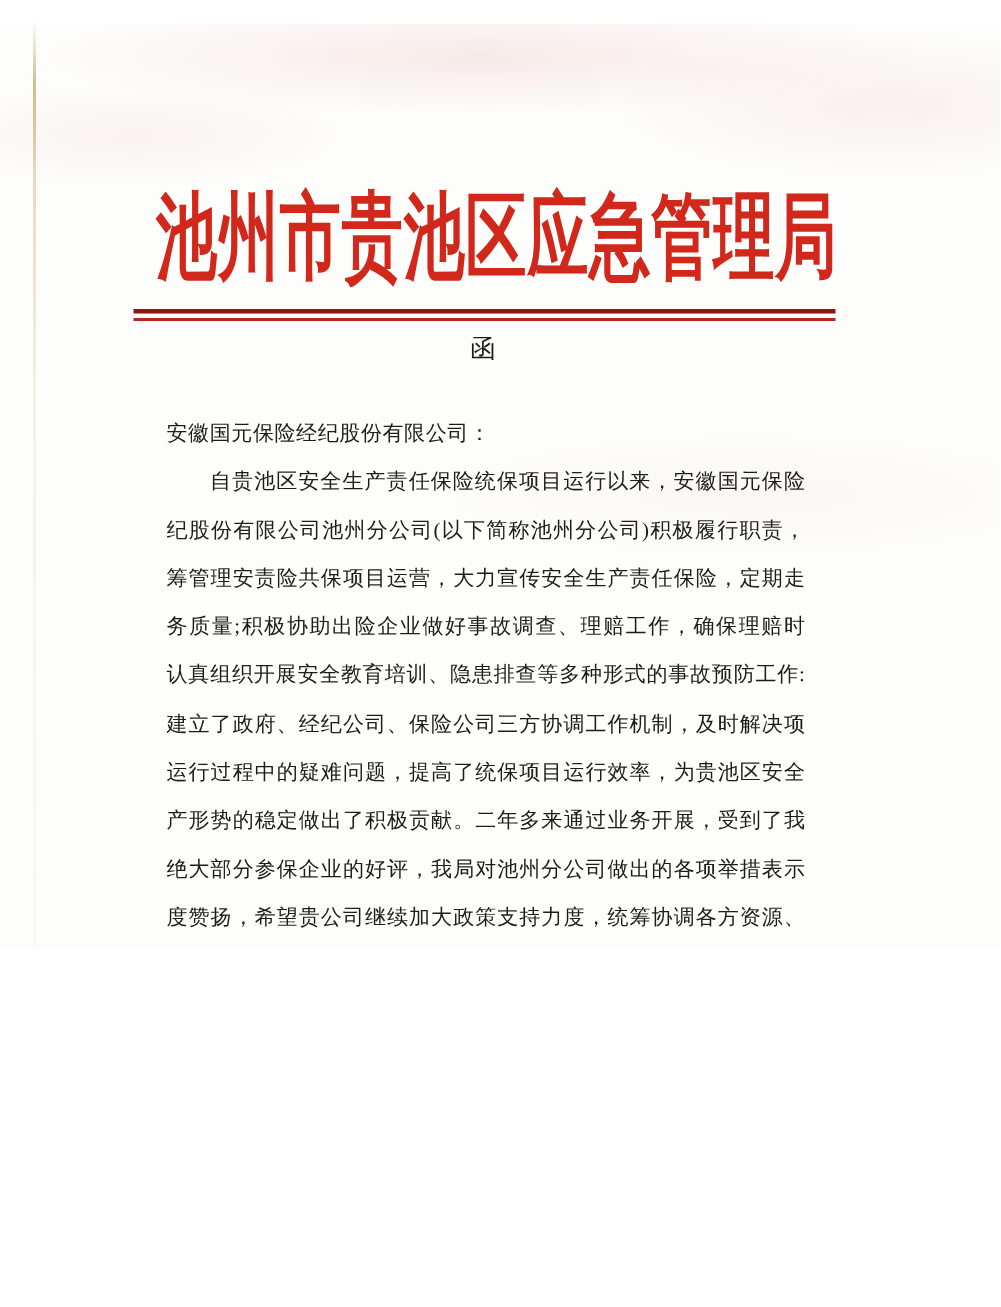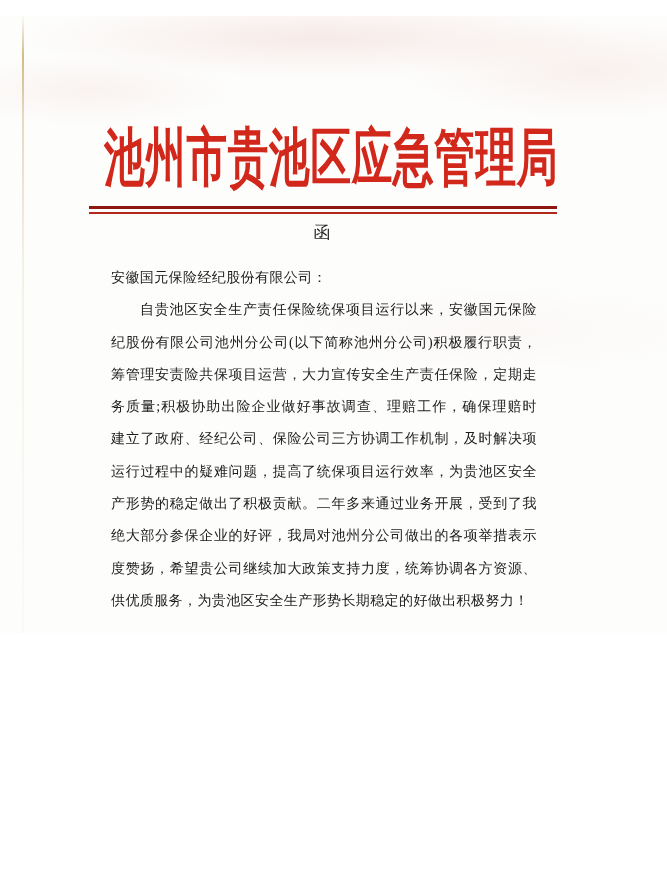--- a/index.html
+++ b/index.html
@@ -33,21 +33,21 @@
     transform:scaleX(0.645);transform-origin:left center;
   }
   .rule-top{
     position:absolute;left:89px;top:206px;width:468px;height:3px;
     border-top:3px solid #8c1710;border-bottom:2px solid #b5271c;
   }
   .doc-type{
     position:absolute;left:89px;top:221px;width:468px;height:24px;
     text-align:center;font-size:17px;color:#1b1b1b;letter-spacing:2px;
   }
-  .body-block{position:absolute;left:111px;top:262px;width:426px;color:#1c1c1c;}
+  .body-block{position:absolute;left:111px;top:274px;width:426px;color:#1c1c1c;}
   .line{
     height:32.3px;line-height:32.3px;font-size:14px;letter-spacing:0.4px;
     text-align:justify;text-align-last:justify;text-justify:inter-character;
     white-space:normal;overflow:hidden;
   }
   .line.first{text-align:left;text-align-last:left;}
   .line.indent{text-indent:29px;}
   .line.last{text-align:right;text-align-last:left;}
   .signature{
     position:absolute;left:353px;top:731px;width:160px;height:20px;
@@ -85,20 +85,21 @@
   <div class="rule-top"></div>
 
   <div class="doc-type">函</div>
 
   <div class="body-block">
     <div class="line first">安徽国元保险经纪股份有限公司：</div>
     <div class="line indent">自贵池区安全生产责任保险统保项目运行以来，安徽国元保险经</div>
     <div class="line">纪股份有限公司池州分公司(以下简称池州分公司)积极履行职责，统</div>
     <div class="line">筹管理安责险共保项目运营，大力宣传安全生产责任保险，定期走访</div>
     <div class="line">务质量;积极协助出险企业做好事故调查、理赔工作，确保理赔时效;</div>
+    <div class="line">认真组织开展安全教育培训、隐患排查等多种形式的事故预防工作:</div>
     <div class="line">建立了政府、经纪公司、保险公司三方协调工作机制，及时解决项目</div>
     <div class="line">运行过程中的疑难问题，提高了统保项目运行效率，为贵池区安全生</div>
     <div class="line">产形势的稳定做出了积极贡献。二年多来通过业务开展，受到了我区</div>
     <div class="line">绝大部分参保企业的好评，我局对池州分公司做出的各项举措表示高</div>
     <div class="line">度赞扬，希望贵公司继续加大政策支持力度，统筹协调各方资源、提</div>
     <div class="line last">供优质服务，为贵池区安全生产形势长期稳定的好做出积极努力！</div>
   </div>
 
   <div class="signature">池州市贵池区应急管理局</div>
 

